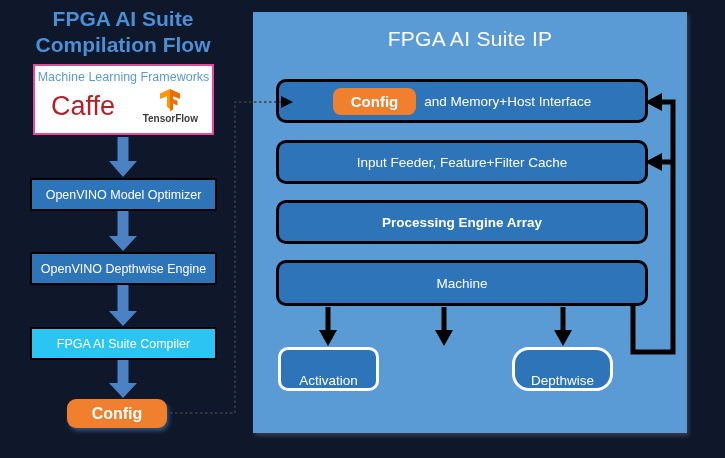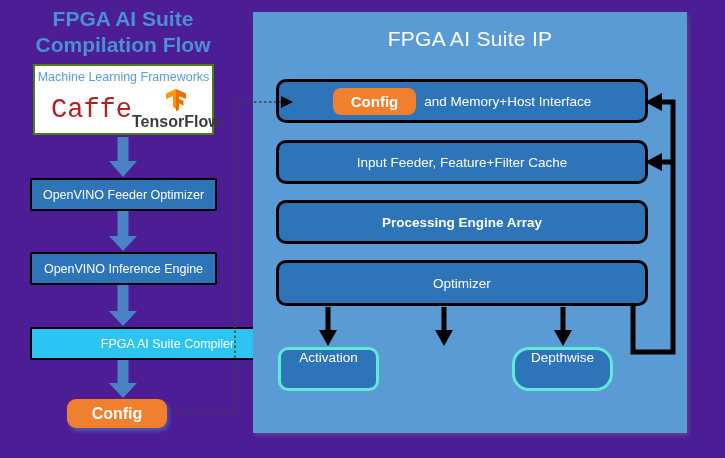--- a/index.html
+++ b/index.html
@@ -1,48 +1,48 @@
 <!DOCTYPE html>
 <html><head>
 <meta charset="utf-8">
 <style>
   html,body{margin:0;padding:0;background:#fff;}
   .canvas{
-    position:relative;width:725px;height:458px;background:#4c1d95;
+    position:relative;width:725px;height:458px;background:#0f172a;
     font-family:"Liberation Sans", sans-serif;overflow:hidden;
   }
   
   .flow-title{
     position:absolute;left:0;top:6px;width:246px;text-align:center;
     color:#4b8fd5;font-size:21px;font-weight:600;line-height:26px;
   }
   .ml-box{
     position:absolute;left:33px;top:64px;width:177px;height:67px;
-    background:#fff;border:2px solid #4d7c0f;
+    background:#fff;border:2px solid #ec4899;
   }
   .ml-box-label{
     text-align:center;color:#5b9bd5;font-size:12.5px;margin-top:4px;
   }
   .ml-box-row{
     display:flex;align-items:center;justify-content:space-between;
     padding:4px 10px 0 16px;
   }
   .caffe{
-    font-family:Liberation Mono, monospace;color:#b52025;font-size:27px;line-height:30px;
+    font-family:Liberation Sans, sans-serif;color:#b52025;font-size:27px;line-height:30px;
   }
   .tf-wrap{display:flex;flex-direction:column;align-items:center;margin-right:4px;}
-  .tf-label{font-size:16px;font-weight:600;color:#3b3b3b;margin-top:1px;}
+  .tf-label{font-size:10px;font-weight:600;color:#3b3b3b;margin-top:1px;}
   .step-box{
     position:absolute;left:30px;width:183px;height:29px;
     background:#2e74b8;border:2px solid #000;border-radius:2px;
     color:#fff;font-size:12.5px;display:flex;align-items:center;justify-content:center;
   }
   .step-optimizer{top:178px;}
   .step-engine{top:252px;}
-  .step-compiler{top:327px;background:#2bc4f3;padding-left:44px;}
+  .step-compiler{top:327px;background:#2bc4f3;}
   .config-pill{
     position:absolute;left:67px;top:399px;width:100px;height:29px;
     background:#f0802e;border-radius:9px;color:#fff;font-weight:bold;font-size:16px;
     display:flex;align-items:center;justify-content:center;
     box-shadow:2px 3px 4px rgba(91,155,213,.45);
   }
   
   .right-panel{
     position:absolute;left:253px;top:12px;width:434px;height:421px;
     background:#5b9bd5;box-shadow:2px 3px 4px rgba(120,130,140,.35);
@@ -59,22 +59,22 @@
   .row-config{top:67px;height:38px;gap:8px;}
   .row-feeder{top:128px;height:38px;}
   .row-pea{top:188px;height:38px;font-weight:bold;}
   .row-crossbar{top:248px;height:40px;}
   .config-chip{
     background:#f0802e;border-radius:8px;padding:5px 18px;
     color:#fff;font-weight:bold;font-size:15px;
   }
   .leaf-box{
     position:absolute;top:335px;height:38px;
-    background:#2e74b8;border:3px solid #5eead4;border-radius:10px;
-    color:#fff;font-size:13.5px;display:flex;align-items:flex-start;justify-content:center;
+    background:#2e74b8;border:3px solid #ffffff;border-radius:10px;
+    color:#fff;font-size:13.5px;display:flex;align-items:flex-end;justify-content:center;
   }
   .leaf-activation{left:25px;width:95px;}
   .leaf-pool{left:140px;width:96px;}
   .leaf-depthwise{left:259px;width:95px;border-radius:17px;}
   
   .overlay{position:absolute;left:0;top:0;width:725px;height:458px;pointer-events:none;z-index:5;}
 </style>
 </head>
 <body>
 
@@ -94,24 +94,24 @@
           <polygon points="11,1 21,5.5 21,11 14,8.2 14,21.5 11,23.5" fill="#ef6c00"></polygon>
           <polygon points="11,1 1,5.5 1,11 8,8.2 8,19 11,21" fill="#ff9800"></polygon>
           <polygon points="14,11 18.5,12.8 18.5,17.5 14,15.6" fill="#ef6c00"></polygon>
         </svg>
         <span class="tf-label">TensorFlow</span>
       </span>
     </div>
   </div>
 
   <div class="step-box step-optimizer">
-    <span>OpenVINO Feeder Optimizer</span>
+    <span>OpenVINO Model Optimizer</span>
   </div>
   <div class="step-box step-engine">
-    <span>OpenVINO Inference Engine</span>
+    <span>OpenVINO Depthwise Engine</span>
   </div>
   <div class="step-box step-compiler">
     <span>FPGA AI Suite Compiler</span>
   </div>
 
   <div class="config-pill">
     <span>Config</span>
   </div>
 
   <div class="right-panel">
@@ -124,21 +124,21 @@
 
     <div class="row-box row-feeder">
       <span>Input Feeder, Feature+Filter Cache</span>
     </div>
 
     <div class="row-box row-pea">
       <span>Processing Engine Array</span>
     </div>
 
     <div class="row-box row-crossbar">
-      <span>Optimizer</span>
+      <span>Machine</span>
     </div>
 
     <div class="leaf-box leaf-activation">
       <span>Activation</span>
     </div>
     <div class="leaf-box leaf-depthwise">
       <span>Depthwise</span>
     </div>
   </div>
 

